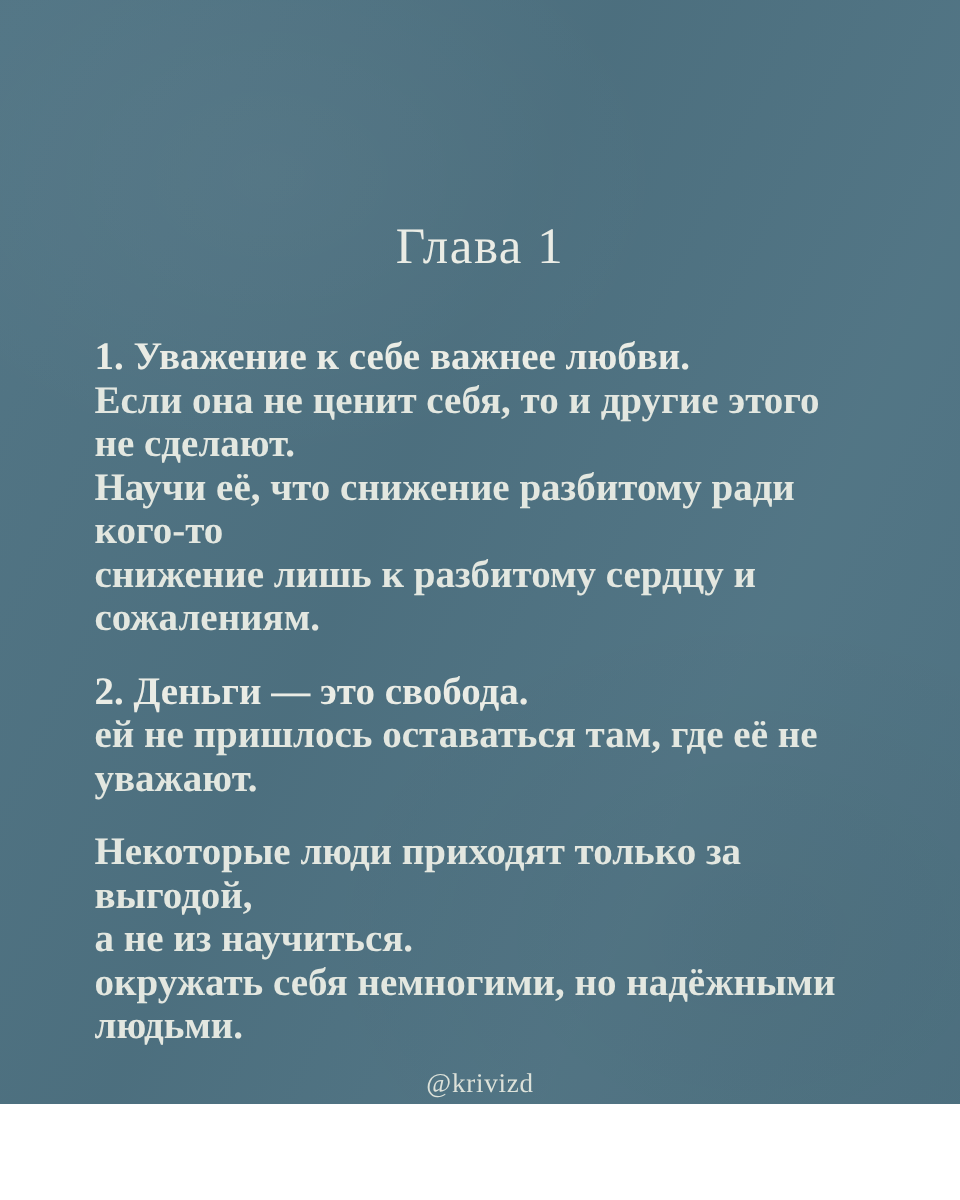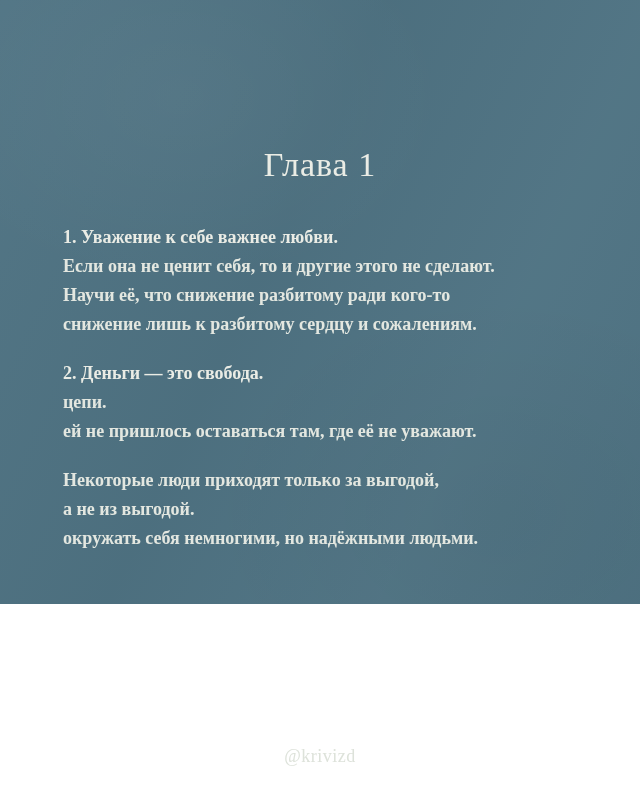--- a/index.html
+++ b/index.html
@@ -6,21 +6,21 @@
 
   html, body {
     width: 640px;
     height: 800px;
     overflow: hidden;
   }
 
   .page {
     position: relative;
     width: 640px;
-    height: 604px;
+    height: 736px;
     font-family: "Liberation Serif", "DejaVu Serif", serif;
     background:
       linear-gradient(115deg, rgba(255,255,255,0.025) 0%, rgba(0,0,0,0.035) 42%, rgba(255,255,255,0.02) 72%, rgba(0,0,0,0.02) 100%),
       radial-gradient(ellipse 420px 300px at 28% 16%, rgba(255,255,255,0.035), rgba(255,255,255,0) 65%),
       radial-gradient(ellipse 500px 380px at 78% 85%, rgba(0,0,0,0.04), rgba(0,0,0,0) 60%),
       #4f7383;
     color: #e7eae3;
   }
 
   .chapter-title {
@@ -28,21 +28,21 @@
     text-align: center;
     font-size: 34px;
     font-weight: 400;
     line-height: 1.1;
     letter-spacing: 1px;
     color: #eaece5;
   }
 
   .content {
     margin: 40px 62px 0 63px;
-    font-size: 18px;
+    font-size: 26px;
     line-height: 29px;
     text-align: left;
   }
 
   .section { margin-bottom: 20px; }
   .section:last-child { margin-bottom: 0; }
 
   .section-heading {
     font-weight: 700;
     color: #eaece5;
@@ -50,21 +50,21 @@
 
   .body-line {
     color: #e3e7e0;
     font-weight: bold;
   }
 
   .footer-handle {
     position: absolute;
     left: 0;
     right: 0;
-    top: 746px;
+    top: 712px;
     text-align: center;
     font-size: 18px;
     letter-spacing: 0.5px;
     color: #dde2da;
   }
 </style>
 </head>
 <body>
 
 <div class="page">
@@ -75,27 +75,26 @@
 
     <div class="section">
       <div class="section-heading">1. Уважение к себе важнее любви.</div>
       <div class="body-line">Если она не ценит себя, то и другие этого не сделают.</div>
       <div class="body-line">Научи её, что снижение разбитому ради кого-то</div>
       <div class="body-line">снижение лишь к разбитому сердцу и сожалениям.</div>
     </div>
 
     <div class="section">
       <div class="section-heading">2. Деньги — это свобода.</div>
-      <div class="body-line">цепи.</div>
       <div class="body-line">ей не пришлось оставаться там, где её не уважают.</div>
     </div>
 
     <div class="section">
       <div class="body-line">Некоторые люди приходят только за выгодой,</div>
-      <div class="body-line">а не из выгодой.</div>
+      <div class="body-line">а не из научиться.</div>
       <div class="body-line">окружать себя немногими, но надёжными людьми.</div>
     </div>
 
   </div>
 
   <div class="footer-handle">@krivizd</div>
 
 </div>
 
 </body></html>

